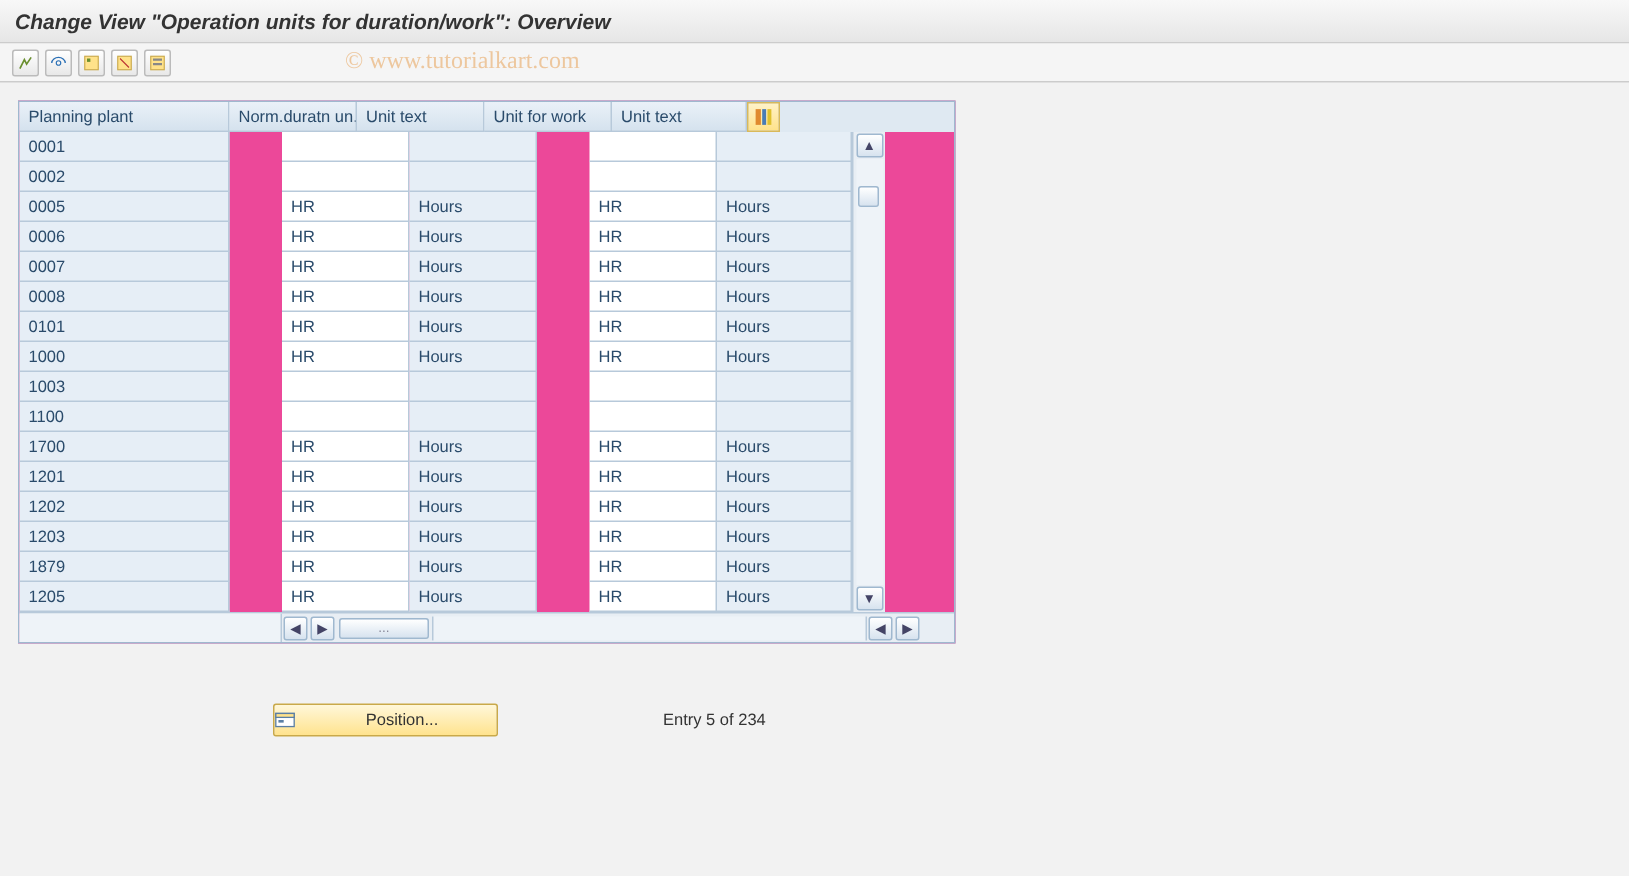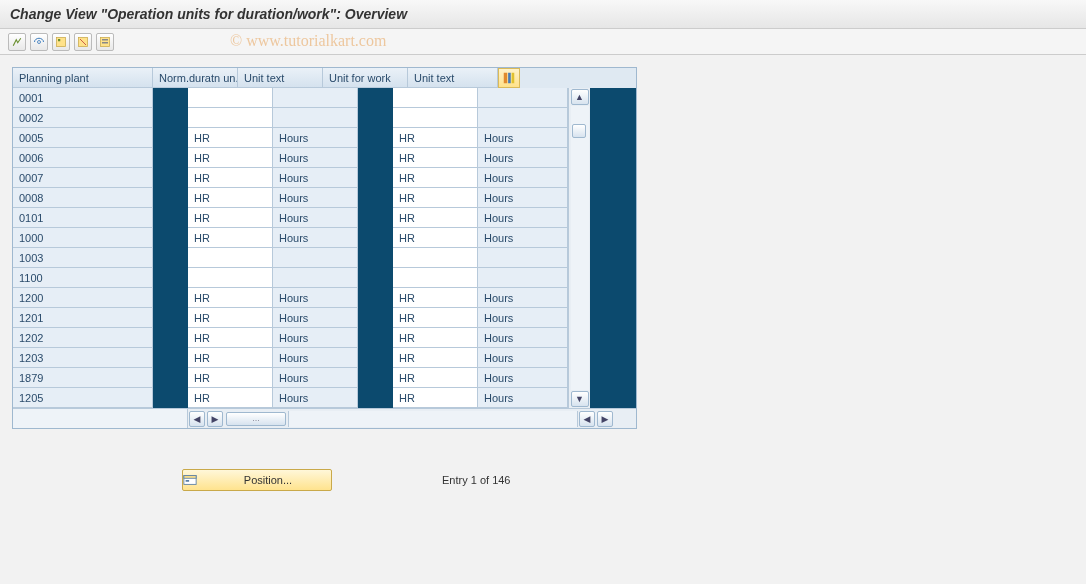--- a/index.html
+++ b/index.html
@@ -53,21 +53,21 @@
     font-family: Georgia, serif;
     pointer-events: none;
     z-index: 50;
   }
   .content {
     padding: 12px;
   }
   .grid-wrap {
     width: 625px;
     border: 1px solid #9fb8cf;
-    background: #0c4a6e;
+    background: #ec4899;
     position: relative;
   }
   .grid-header {
     display: flex;
     background: #dfe9f2;
   }
   .col {
     border-right: 1px solid #b7c9da;
     border-bottom: 1px solid #b7c9da;
     padding: 3px 6px;
@@ -327,21 +327,21 @@
             <div class="col col4 kcell"></div>
           </div>
           <div class="row">
             <div class="col col0 kcell">1100</div>
             <div class="col col1 dcell"></div>
             <div class="col col2 kcell"></div>
             <div class="col col3 dcell"></div>
             <div class="col col4 kcell"></div>
           </div>
           <div class="row">
-            <div class="col col0 kcell">1200</div>
+            <div class="col col0 kcell">1700</div>
             <div class="col col1 dcell">HR</div>
             <div class="col col2 kcell">Hours</div>
             <div class="col col3 dcell">HR</div>
             <div class="col col4 kcell">Hours</div>
           </div>
           <div class="row">
             <div class="col col0 kcell">1201</div>
             <div class="col col1 dcell">HR</div>
             <div class="col col2 kcell">Hours</div>
             <div class="col col3 dcell">HR</div>
@@ -401,15 +401,15 @@
     <div class="pos-btn">
       <span class="picon">
         <svg width="14" height="14" viewBox="0 0 16 16">
             <rect x="1" y="3" width="14" height="10" fill="#fff" stroke="#5a7fa5"></rect>
             <rect x="1" y="3" width="14" height="3" fill="#ffe28a" stroke="#5a7fa5"></rect>
             <rect x="3" y="8" width="4" height="2" fill="#5a7fa5"></rect>
           </svg>
       </span>
       <span style="flex:1;text-align:center">Position...</span>
     </div>
-    <div class="status">Entry 1 of 146</div>
+    <div class="status">Entry 5 of 234</div>
   </div>
 </div>
 
 </body></html>

